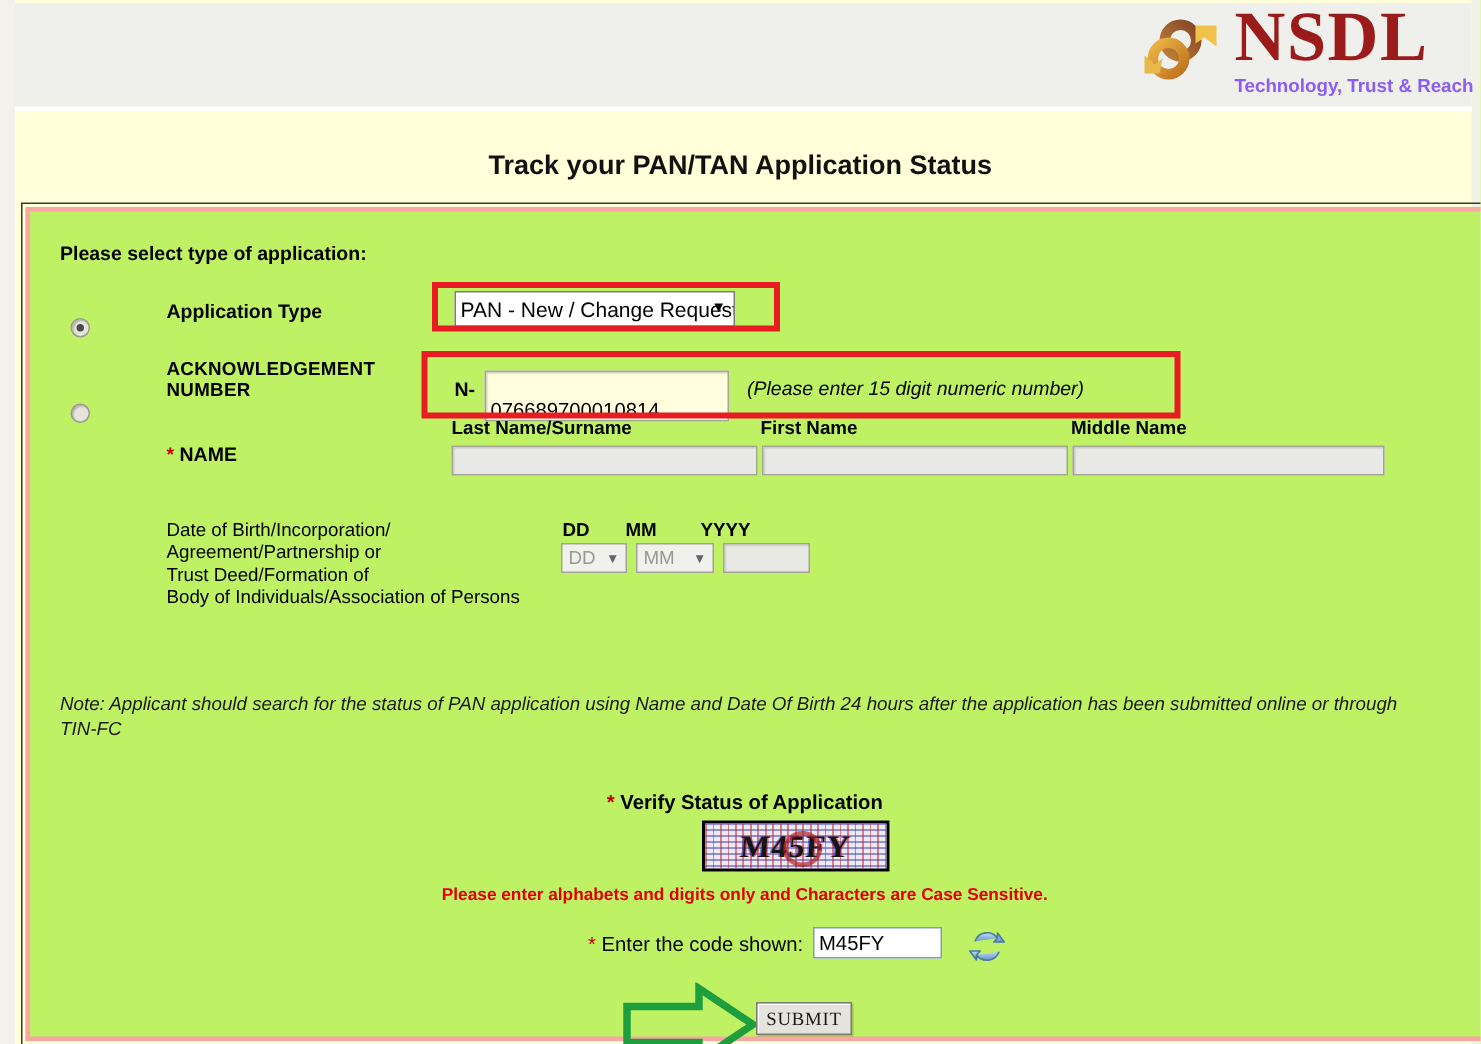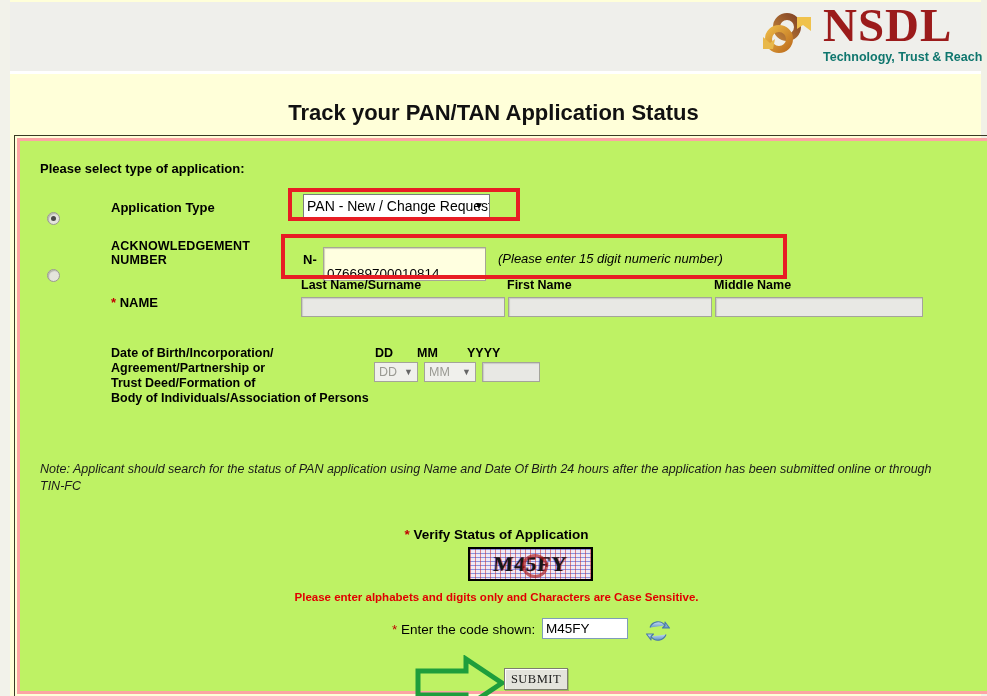--- a/index.html
+++ b/index.html
@@ -32,29 +32,29 @@
     position:absolute; left:12px; top:3px; width:62px; height:58px;
   }
   #logo-text { position:absolute; left:78px; top:0px; width:152px; }
   #logo-nsdl {
     font-family:"Liberation Serif", serif;
     font-weight:bold; font-size:47px; line-height:47px;
     color:#9b1b1b; letter-spacing:1px;
   }
   #logo-tag {
     font-family:"Liberation Sans", sans-serif;
-    font-weight:bold; font-size:12.5px; color:#0f766e;
+    font-weight:bold; font-size:12.5px; color:#8b5cf6;
     margin-top:1px; white-space:nowrap;
   }
 
   
   #page-title {
     position:absolute; left:0; top:100px; width:987px;
     text-align:center;
-    font-size:22px; font-weight:bold; color:#111;
+    font-size:18px; font-weight:bold; color:#111;
   }
 
   
   #form-panel {
     position:absolute; left:17px; top:138px; width:979px; height:556px;
     background:#bef264;
     border:3px solid #fca5a5;
     outline:1px solid #3a3a24;
     outline-offset:2px;
   }
@@ -112,21 +112,21 @@
   .name-input {
     position:absolute; top:156px; height:20px;
     background:#e8e8e4; border:1px solid #a4a49a;
     box-shadow: inset 1px 1px 1px rgba(0,0,0,.13);
   }
   #in-last  { left:281px; width:204px; }
   #in-first { left:488px; width:204px; }
   #in-middle{ left:695px; width:208px; }
 
   #dob-label {
-    position:absolute; left:91px; top:205px; font-weight:bold; font-size:12.5px; line-height:15px;
+    position:absolute; left:91px; top:205px; font-weight:normal; font-size:12.5px; line-height:15px;
   }
   .dob-head { position:absolute; top:205px; font-weight:bold; font-size:12.5px; }
   #dh-dd{ left:355px; } #dh-mm{ left:397px; } #dh-yyyy{ left:447px; }
 
   .dob-sel {
     position:absolute; top:221px; height:20px;
     background:#f0f0ec; border:1px solid #a4a49a;
     color:#9a9a93; font-size:12.5px; line-height:18px; padding-left:4px;
   }
   #sel-dd { left:354px; width:44px; }

